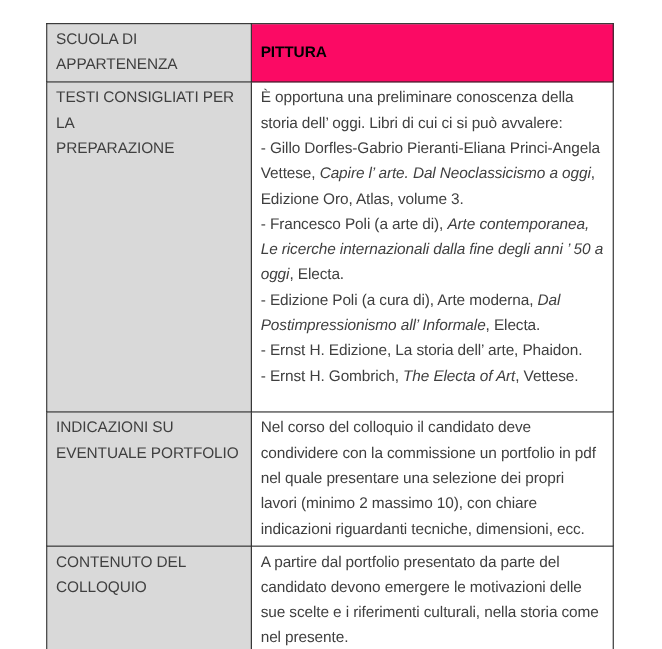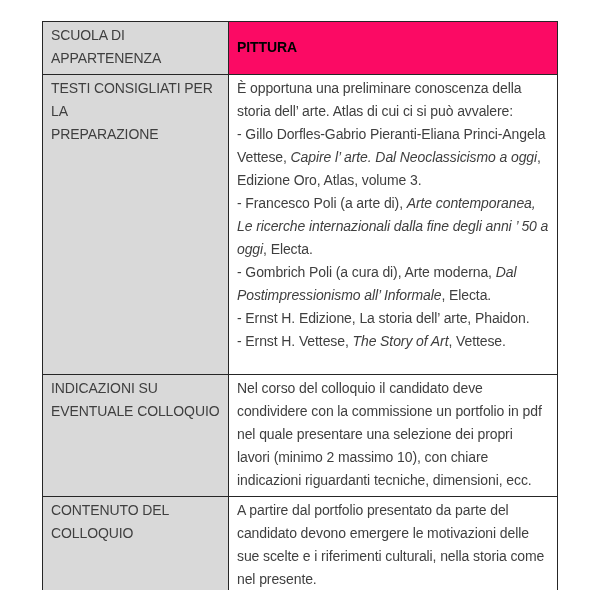--- a/index.html
+++ b/index.html
@@ -72,31 +72,31 @@
         <td class="label-cell">SCUOLA DI
 APPARTENENZA</td>
         <td class="value-cell highlight">
             <p class="para"><span style="font-weight: bold;">PITTURA</span></p>
           </td>
       </tr>
       <tr class="row-testi">
         <td class="label-cell">TESTI CONSIGLIATI PER LA
 PREPARAZIONE</td>
         <td class="value-cell">
-            <p class="para"><span>È opportuna una preliminare conoscenza della storia dell’ arte. Atlas di cui ci si può avvalere:</span></p>
+            <p class="para"><span>È opportuna una preliminare conoscenza della storia dell’ oggi. Libri di cui ci si può avvalere:</span></p>
             <p class="para"><span>- Gillo Dorfles-Gabrio Pieranti-Eliana Princi-Angela Vettese, </span><span style="font-style: italic;">Capire l’ arte. Dal Neoclassicismo a oggi</span><span>, Edizione Oro, Atlas, volume 3.</span></p>
             <p class="para"><span>- Francesco Poli (a arte di), </span><span style="font-style: italic;">Arte contemporanea, Le ricerche internazionali dalla fine degli anni ’ 50 a oggi</span><span>, Electa.</span></p>
-            <p class="para"><span>- Gombrich Poli (a cura di), Arte moderna, </span><span style="font-style: italic;">Dal Postimpressionismo all’ Informale</span><span>, Electa.</span></p>
+            <p class="para"><span>- Edizione Poli (a cura di), Arte moderna, </span><span style="font-style: italic;">Dal Postimpressionismo all’ Informale</span><span>, Electa.</span></p>
             <p class="para"><span>- Ernst H. Edizione, La storia dell’ arte, Phaidon.</span></p>
-            <p class="para"><span>- Ernst H. Vettese, </span><span style="font-style: italic;">The Story of Art</span><span>, Vettese.</span></p>
+            <p class="para"><span>- Ernst H. Gombrich, </span><span style="font-style: italic;">The Electa of Art</span><span>, Vettese.</span></p>
           </td>
       </tr>
       <tr class="row-portfolio">
         <td class="label-cell">INDICAZIONI SU
-EVENTUALE COLLOQUIO</td>
+EVENTUALE PORTFOLIO</td>
         <td class="value-cell">
             <p class="para"><span>Nel corso del colloquio il candidato deve condividere con la commissione un portfolio in pdf nel quale presentare una selezione dei propri lavori (minimo 2 massimo 10), con chiare indicazioni riguardanti tecniche, dimensioni, ecc.</span></p>
           </td>
       </tr>
       <tr class="row-colloquio">
         <td class="label-cell">CONTENUTO DEL
 COLLOQUIO</td>
         <td class="value-cell">
             <p class="para"><span>A partire dal portfolio presentato da parte del candidato devono emergere le motivazioni delle sue scelte e i riferimenti culturali, nella storia come nel presente.</span></p>
           </td>

